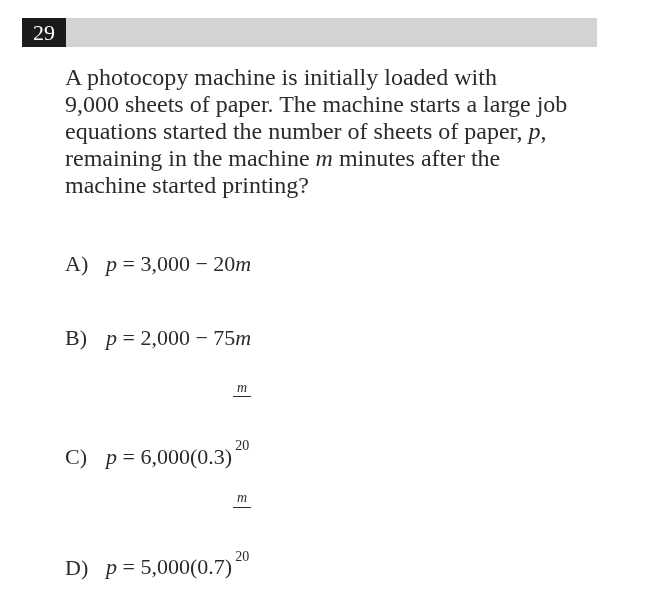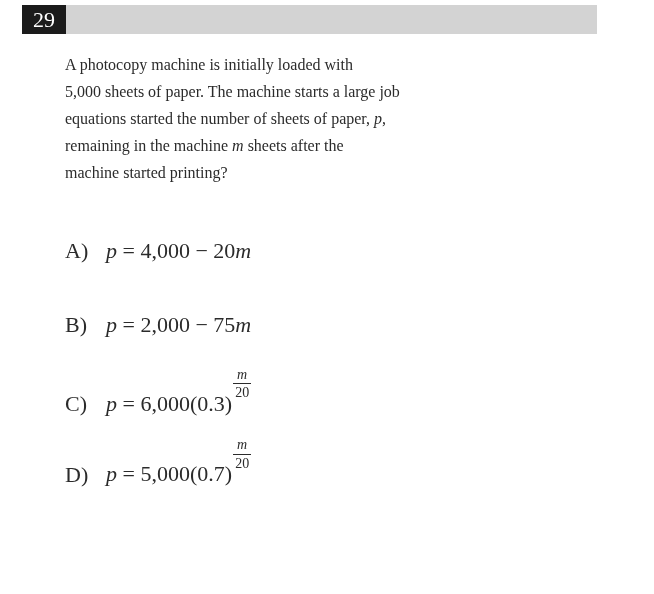--- a/index.html
+++ b/index.html
@@ -8,42 +8,42 @@
     width: 654px;
     height: 594px;
     background: #ffffff;
     font-family: "Liberation Serif", "DejaVu Serif", serif;
     color: #2b2b2b;
     overflow: hidden;
   }
   
   .header-row {
     display: flex;
-    margin: 5px 0 0 22px;
+    margin: 18px 0 0 22px;
     width: 575px;
     height: 29px;
   }
   .number-box {
     width: 44px;
     background: #1b1b1b;
     color: #ffffff;
     display: flex;
     align-items: center;
     justify-content: center;
     font-size: 22px;
   }
   .header-bar {
     flex: 1;
     background: #d3d3d3;
   }
   
   .question {
     margin: 17px 0 0 65px;
     width: 540px;
-    font-size: 16px;
+    font-size: 24px;
     line-height: 27px;
   }
   .question i, .choice i { font-style: italic; }
   
   .choices { margin-left: 65px; }
   .choice {
     display: flex;
     align-items: baseline;
     font-size: 22px;
     white-space: pre-wrap;
@@ -61,47 +61,47 @@
     line-height: 1.1;
     vertical-align: 14px;
     margin-left: 1px;
   }
   .exp-frac .num {
     display: block;
     font-style: italic;
     border-bottom: 1.5px solid #2b2b2b;
     padding: 0 4px 1px 4px;
   }
-  .exp-frac .den { display: block; padding-top: 1px; }
+  .exp-frac .den { display: block; padding-top: 1px; margin-top: 40px; }
 </style>
 </head>
 <body>
 
 <div id="page">
 
   <div class="header-row">
     <div class="number-box">
       <span>29</span>
     </div>
     <div class="header-bar"></div>
   </div>
 
   <div class="question">
     <div><span>A photocopy machine is initially loaded with</span></div>
-    <div><span>5,000 sheets of paper. The machine starts a large job</span></div>
+    <div><span>9,000 sheets of paper. The machine starts a large job</span></div>
     <div><span>equations started the number of sheets of paper, </span><i>p</i><span>,</span></div>
-    <div><span>remaining in the machine </span><i>m</i><span> sheets after the</span></div>
+    <div><span>remaining in the machine </span><i>m</i><span> minutes after the</span></div>
     <div><span>machine started printing?</span></div>
   </div>
 
   <div class="choices">
 
     <div class="choice choice-a">
       <span class="label">A)</span>
-      <span class="eq"><i>p</i><span> = 4,000 − 20</span><i>m</i></span>
+      <span class="eq"><i>p</i><span> = 3,000 − 20</span><i>m</i></span>
     </div>
 
     <div class="choice choice-b">
       <span class="label">B)</span>
       <span class="eq"><i>p</i><span> = 2,000 − 75</span><i>m</i></span>
     </div>
 
     <div class="choice choice-c">
       <span class="label">C)</span>
       <span class="eq"><i>p</i><span> = 6,000(0.3)</span><span class="exp-frac"><span class="num">m</span><span class="den">20</span></span></span>

